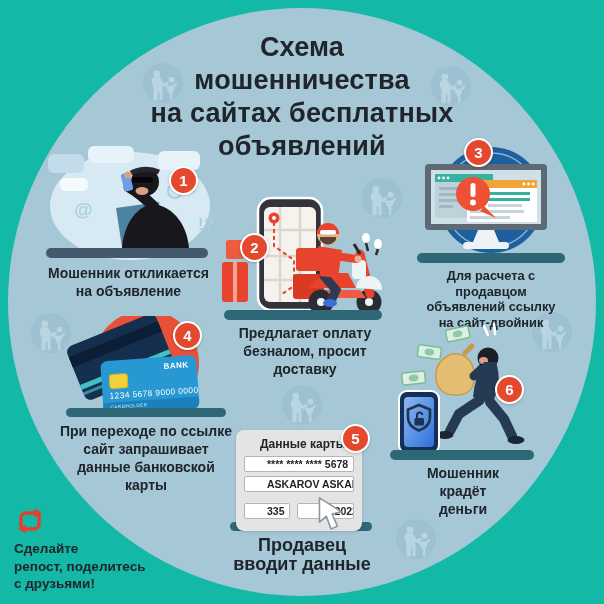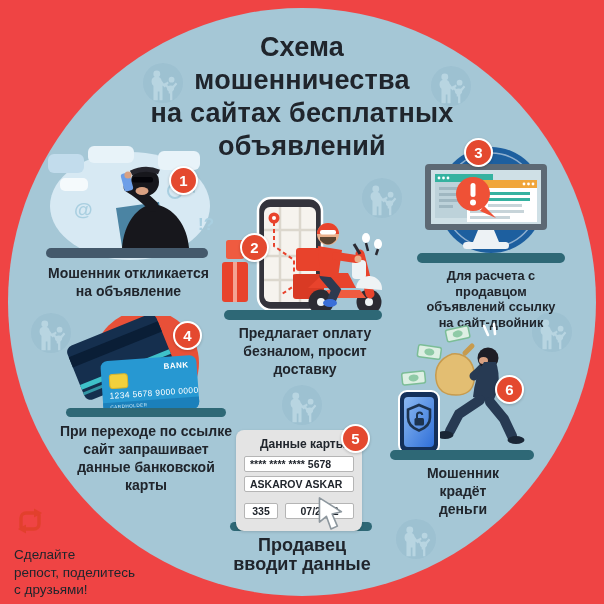--- a/index.html
+++ b/index.html
@@ -1,44 +1,44 @@
 <!DOCTYPE html>
 <html><head>
 <meta charset="utf-8">
 <style>
   html,body{margin:0;padding:0;background:#fff;}
   body{width:604px;height:604px;font-family:"Liberation Sans","DejaVu Sans",sans-serif;}
-  .stage{position:relative;width:604px;height:604px;overflow:hidden;background:#ef4444;}
+  .stage{position:relative;width:604px;height:604px;overflow:hidden;background:#14b8a6;}
   .bg-circle{position:absolute;left:8px;top:8px;width:588px;height:588px;border-radius:50%;background:#a5c7d6;z-index:0;}
   .wm{position:absolute;width:42px;height:42px;z-index:1;opacity:.85;}
   .title{position:absolute;left:0;top:31px;width:100%;text-align:center;z-index:2;
          color:#20252c;font-weight:bold;font-size:27px;line-height:33px;letter-spacing:.2px;}
   .step{position:absolute;z-index:2;}
   .caption{width:100%;text-align:center;color:#20252c;font-weight:bold;font-size:14px;line-height:18px;}
   .caption.small{font-size:12.8px;line-height:15.5px;}
   .caption.big{font-size:18px;line-height:19px;}
   .badge{position:absolute;width:29px;height:29px;box-sizing:border-box;border-radius:50%;
          background:#e4492f;border:2.5px solid #fff;color:#fff;font-weight:bold;font-size:15px;
          display:flex;align-items:center;justify-content:center;z-index:6;box-shadow:0 1px 3px rgba(0,0,0,.2);}
   
   .form-panel{position:absolute;left:8px;top:6px;width:126px;box-sizing:border-box;background:#e4e4e4;
               border-radius:8px;padding:7px 8px 8px;box-shadow:0 1px 3px rgba(0,0,0,.15);z-index:3;}
   .form-title{font-size:12px;font-weight:bold;color:#20252c;margin:0 0 5px 16px;white-space:nowrap;}
   .ffield{background:#fff;border:1px solid #b5b5b5;border-radius:2px;height:16px;line-height:15px;
-          font-size:10.5px;font-weight:bold;color:#20252c;padding:0 5px;margin-bottom:4px;
+          font-size:10.5px;font-weight:bold;color:#20252c;padding:0 22px;margin-bottom:4px;
           white-space:nowrap;overflow:hidden;box-sizing:border-box;}
   .frow{display:flex;gap:7px;margin-top:11px;}
   .ffield.cvv{width:34px;text-align:center;flex:none;}
   .ffield.exp{flex:1;text-align:center;}
   .bar5{position:absolute;left:2px;top:98px;width:142px;height:9px;border-radius:5px;background:#2e6876;z-index:2;}
   .cursor5{position:absolute;left:88px;top:72px;z-index:5;}
   .cap5{position:absolute;left:0;top:112px;width:148px;}
   
   .repost{position:absolute;left:14px;top:506px;width:170px;z-index:2;color:#20252c;}
-  .repost-text{margin-top:6px;font-size:13.5px;line-height:17.5px;font-weight:normal;}
+  .repost-text{font-size:13.5px;line-height:17.5px;font-weight:bold;}
 </style>
 </head>
 <body>
 
 <div class="stage">
   <div class="bg-circle"></div>
 
   <svg class="wm" style="left:142px;top:62px" viewBox="0 0 44 44">
       <circle cx="22" cy="22" r="21" fill="#9cc0d1"></circle>
       <g fill="#bcd8e4">

